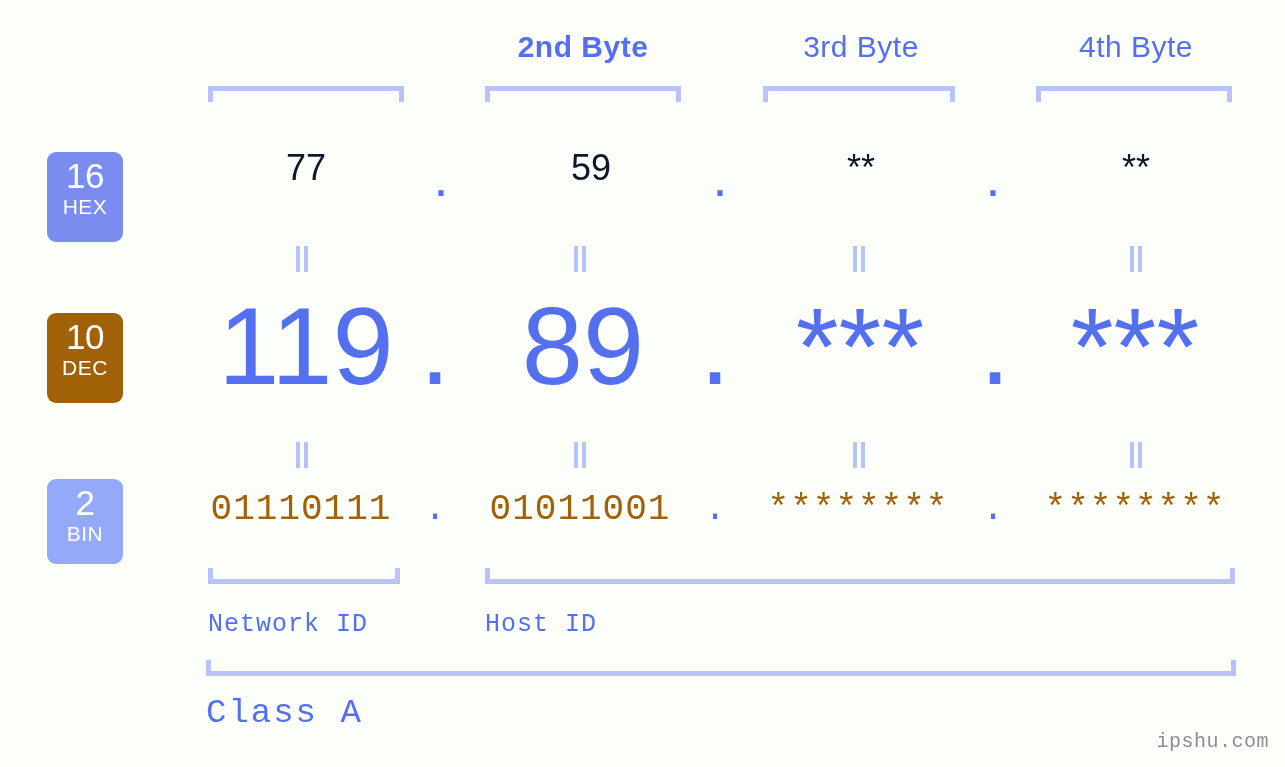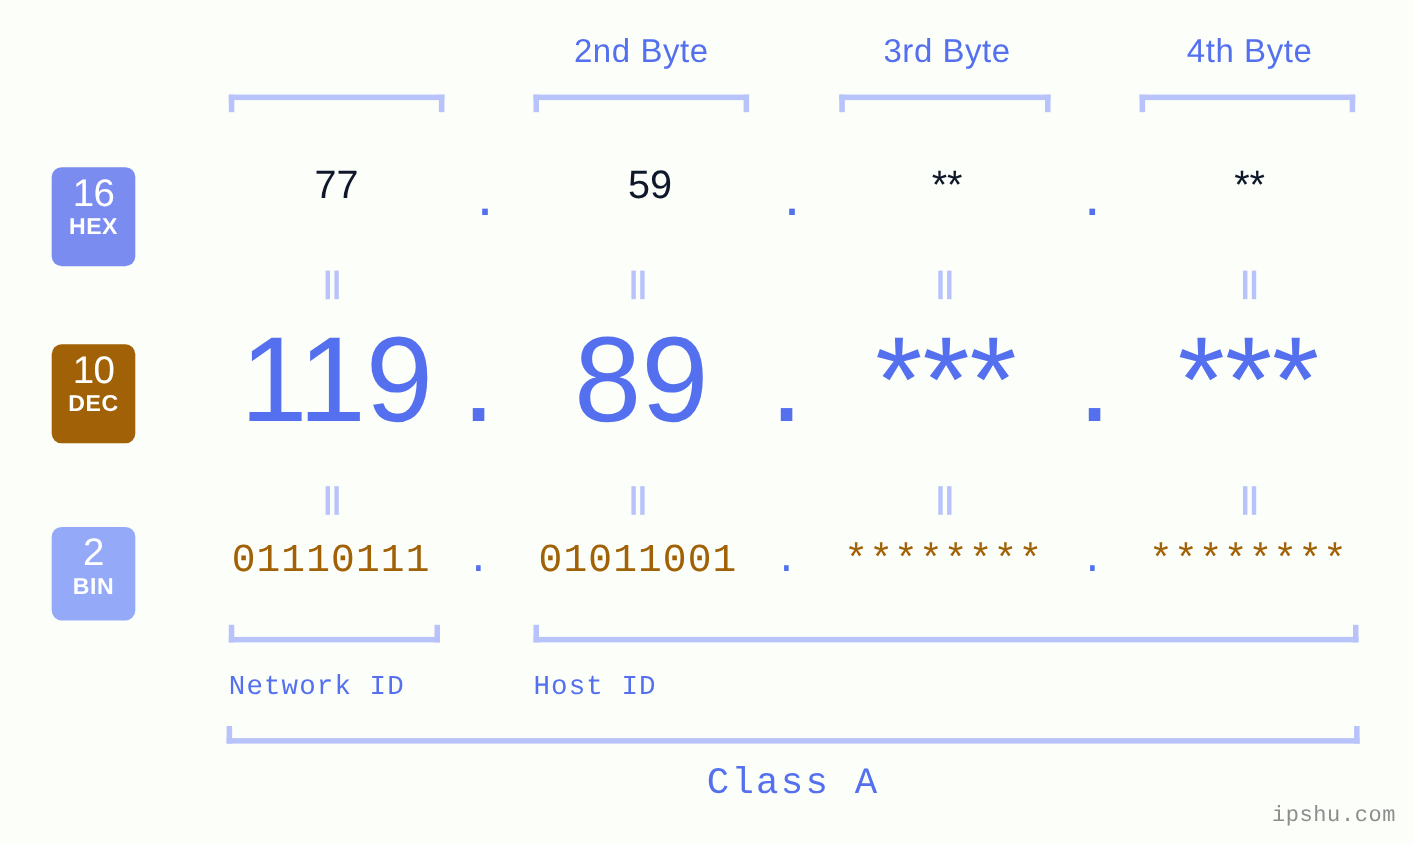--- a/index.html
+++ b/index.html
@@ -62,21 +62,21 @@
   }
   .badge .num {
     display: block;
     font-size: 35px;
     font-weight: 400;
     letter-spacing: -0.5px;
   }
   .badge .nm {
     display: block;
     font-size: 21px;
-    font-weight: 700;
+    font-weight: 400;
     margin-top: 3px;
     letter-spacing: 0.5px;
   }
   #badge-hex { top: 152px; height: 90px; background: #7b8cf0; }
   #badge-dec { top: 313px; height: 90px; background: #a16207; }
   #badge-bin { top: 479px; height: 85px; background: #94aaf9; }
 
   
   .val {
     position: absolute;
@@ -173,21 +173,20 @@
     top: 610px;
     font-family: "Liberation Mono", monospace;
     font-size: 25px;
     color: #5470ef;
     letter-spacing: 1px;
     white-space: nowrap;
   }
   #class-label {
     position: absolute;
     top: 694px;
-    text-align: center;
     font-family: "Liberation Mono", monospace;
     font-size: 34px;
     color: #5470ef;
     letter-spacing: 2px;
     white-space: nowrap;
   }
 
   
   #watermark {
     position: absolute;
@@ -197,21 +196,21 @@
     font-size: 20px;
     color: #8d8d8d;
     letter-spacing: 0.5px;
   }
 </style>
 </head>
 <body>
 
 <div id="canvas">
 
-  <div class="byte-head" style="left:483px; width:200px;">2nd Byte</div>
+  <div class="byte-head" style="left:483px; width:200px;font-weight:bold;">2nd Byte</div>
   <div class="byte-head" style="left:761px; width:200px;">3rd Byte</div>
   <div class="byte-head" style="left:1036px; width:200px;">4th Byte</div>
 
   <div class="bracket-down" style="left:208px; width:196px;"></div>
   <div class="bracket-down" style="left:485px; width:196px;"></div>
   <div class="bracket-down" style="left:763px; width:192px;"></div>
   <div class="bracket-down" style="left:1036px; width:196px;"></div>
 
   <div class="badge" id="badge-hex">
     <span class="num">16</span>

